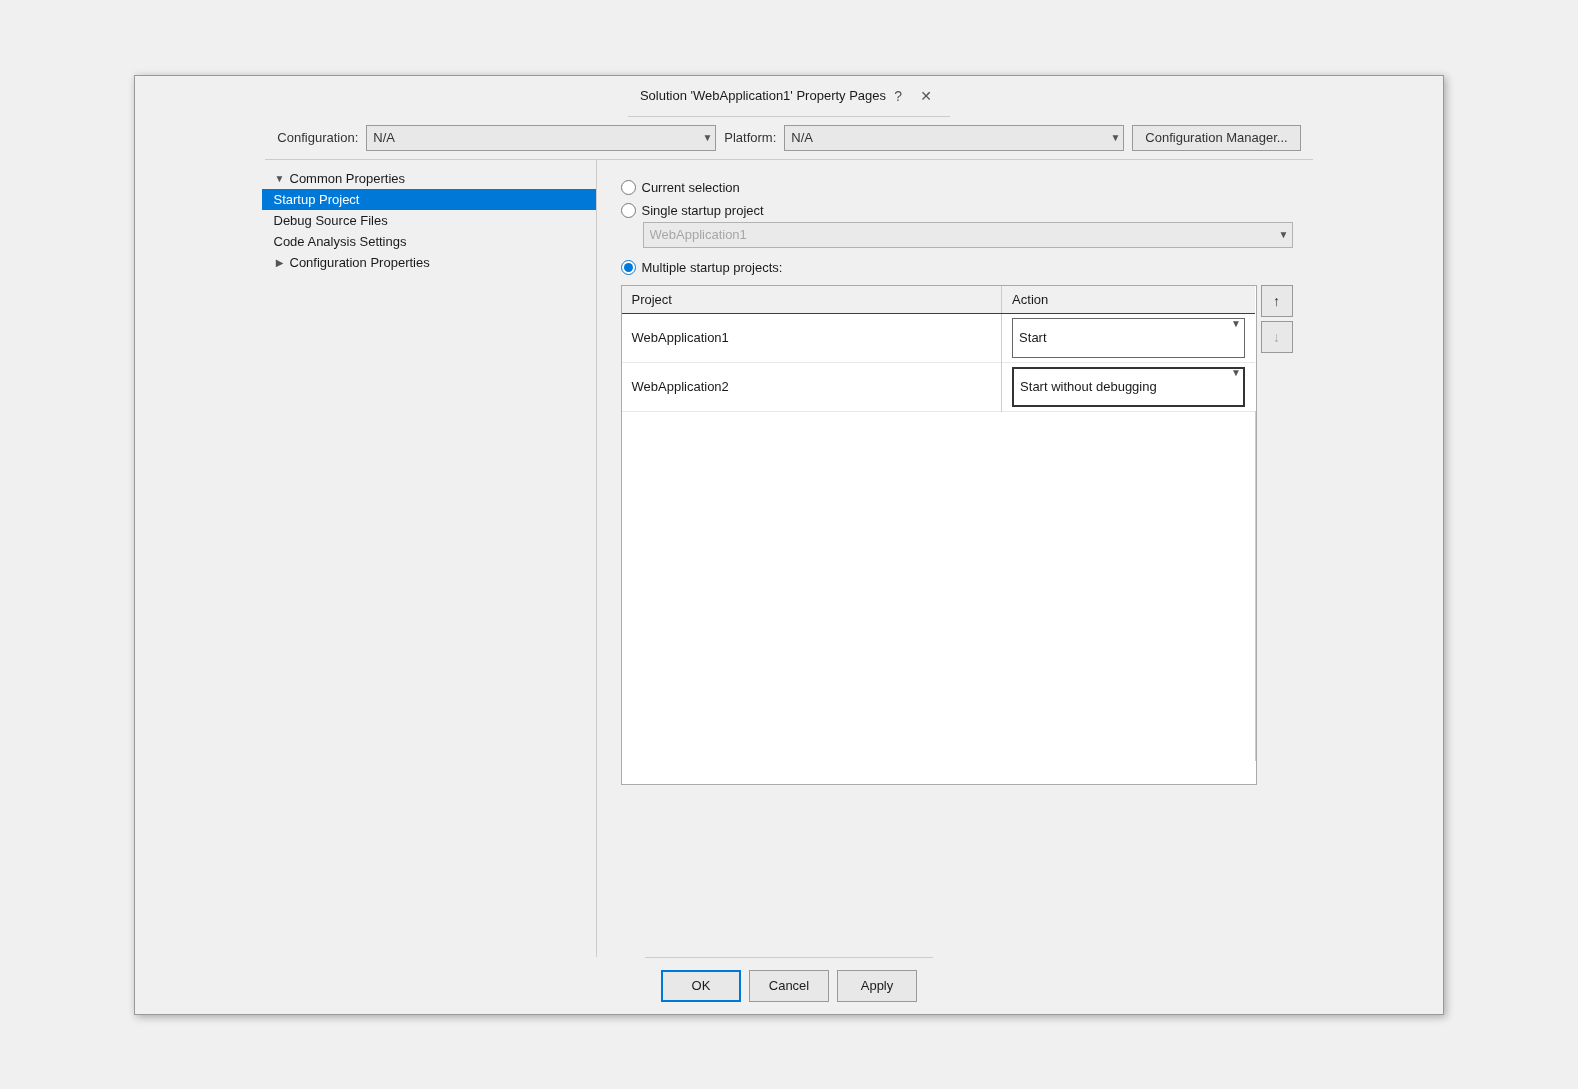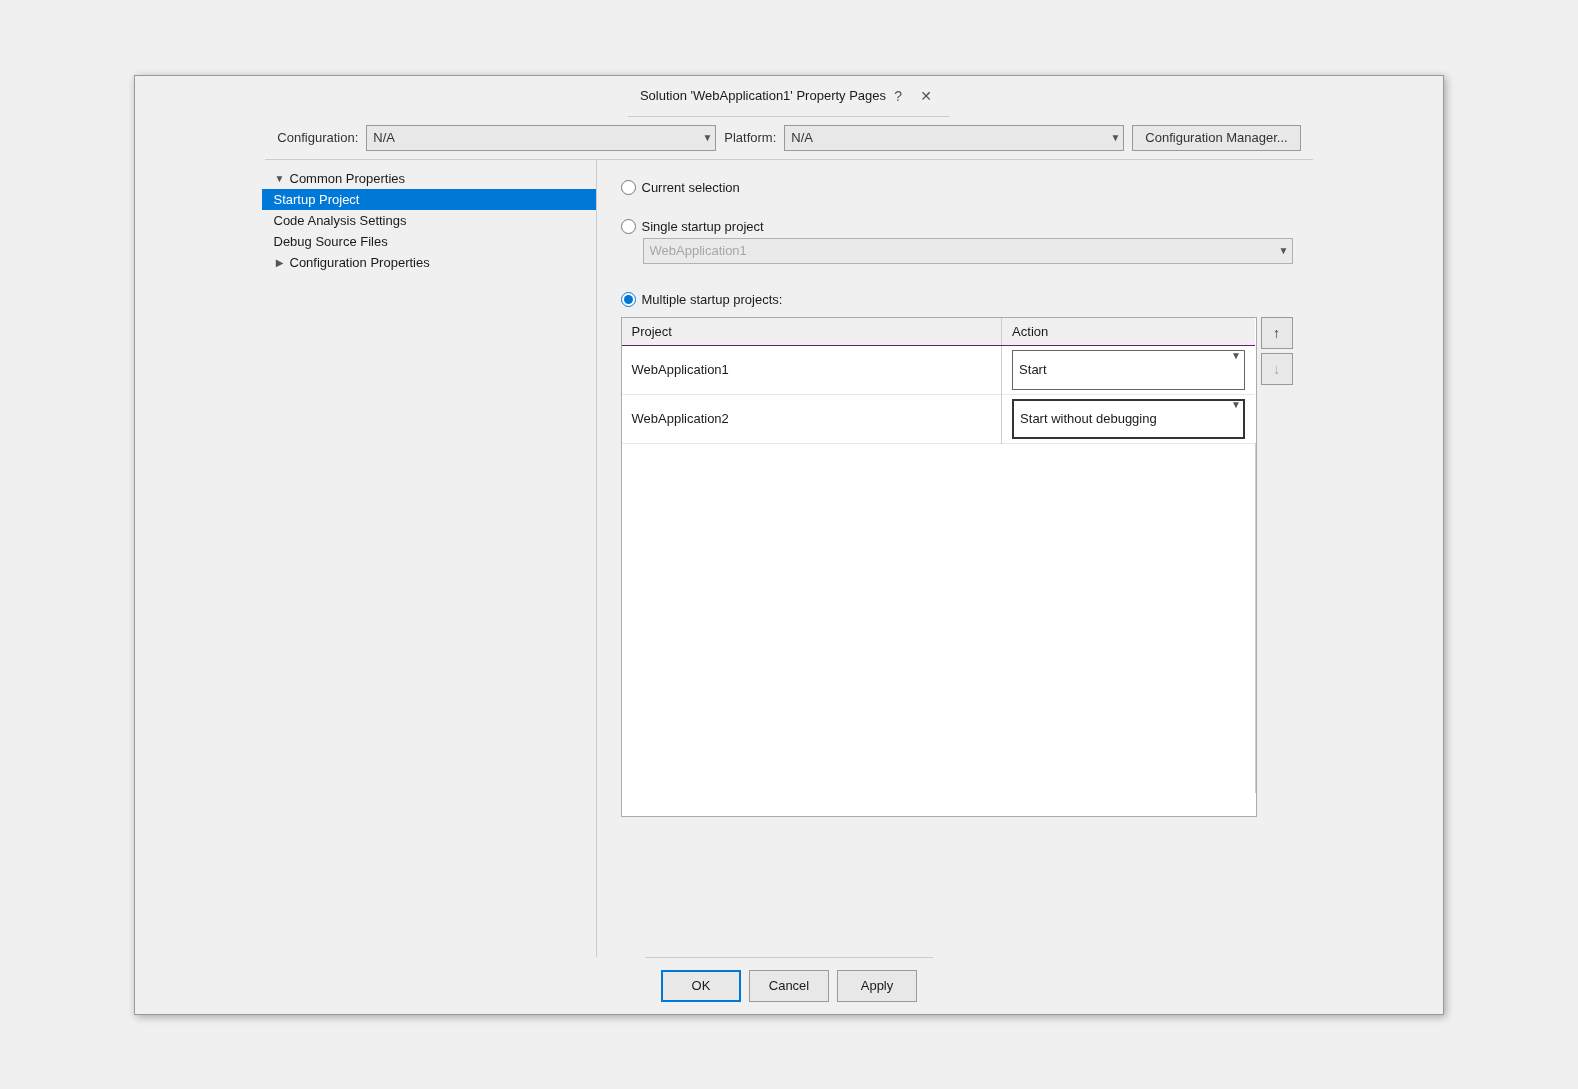--- a/index.html
+++ b/index.html
@@ -141,21 +141,21 @@
     }
     .right-panel {
       flex: 1;
       padding: 20px 24px;
       background: #f0f0f0;
       overflow-y: auto;
     }
     .radio-group {
       display: flex;
       flex-direction: column;
-      gap: 24px;
+      gap: 8px;
       margin-bottom: 18px;
     }
     .radio-row {
       display: flex;
       align-items: center;
       gap: 6px;
     }
     .radio-row input[type="radio"] {
       width: 15px;
       height: 15px;
@@ -330,24 +330,24 @@
 
     <div class="tree-panel">
       <div class="tree-item parent">
         <span class="expand-icon">▼</span>
         <span>Common Properties</span>
       </div>
       <div class="tree-item tree-child selected">
         <span>Startup Project</span>
       </div>
       <div class="tree-item tree-child">
+        <span>Debug Source Files</span>
+      </div>
+      <div class="tree-item tree-child">
         <span>Code Analysis Settings</span>
-      </div>
-      <div class="tree-item tree-child">
-        <span>Debug Source Files</span>
       </div>
       <div class="tree-item parent">
         <span class="expand-icon">▶</span>
         <span>Configuration Properties</span>
       </div>
     </div>
 
     <div class="right-panel">
       <div class="radio-group">
 

